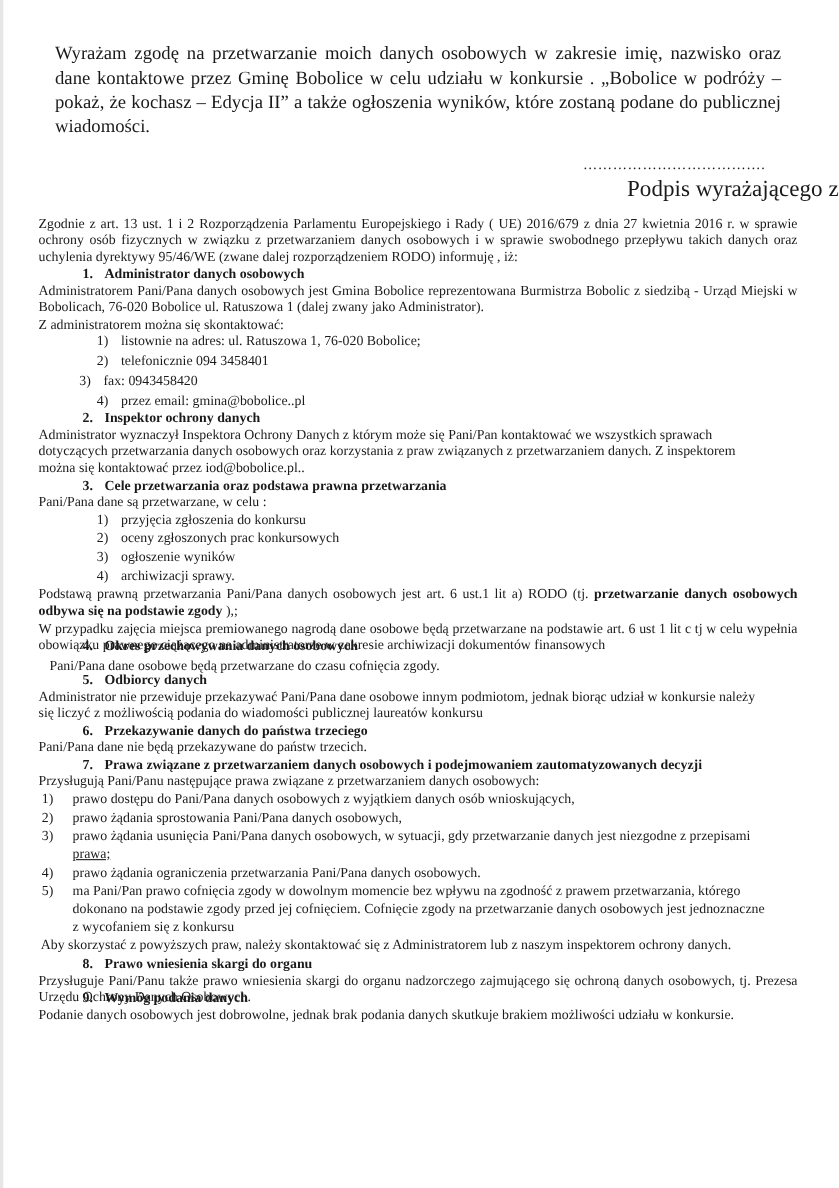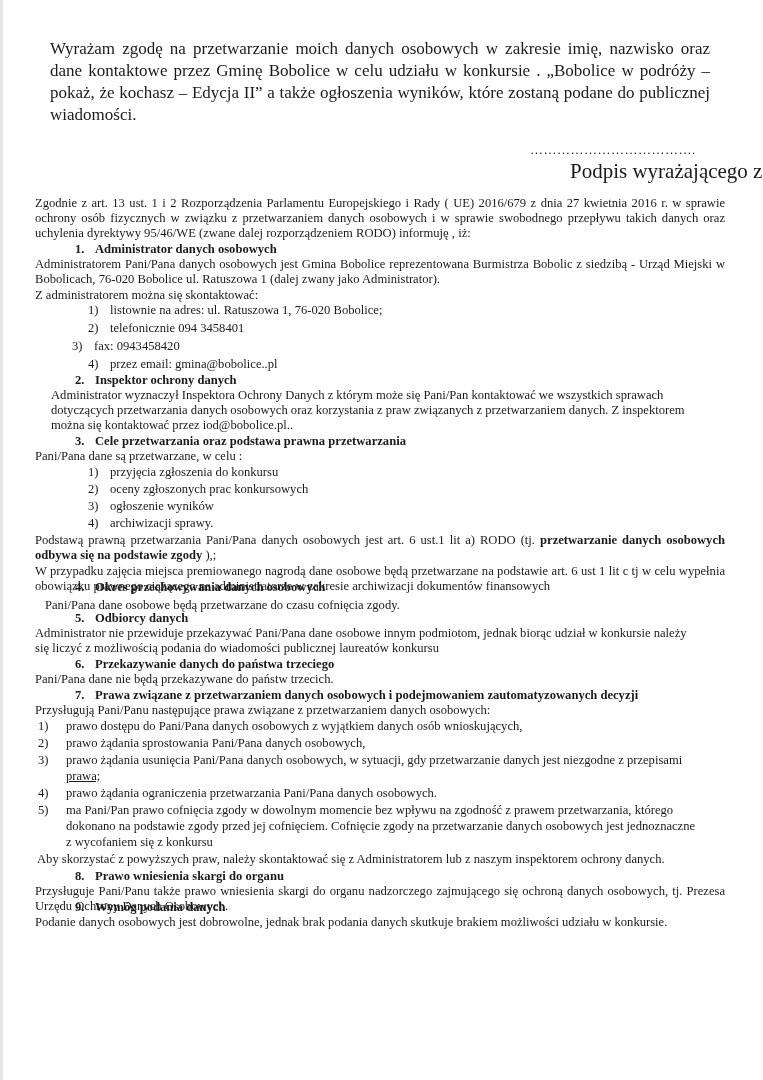--- a/index.html
+++ b/index.html
@@ -41,21 +41,21 @@
     <div class="p j" style="top:257px;">Administratorem Pani/Pana danych osobowych jest Gmina Bobolice reprezentowana Burmistrza Bobolic z siedzibą - Urząd Miejski w Bobolicach, 76-020 Bobolice ul. Ratuszowa 1 (dalej zwany jako Administrator).</div>
     <div class="p" style="top:288px;">Z administratorem można się skontaktować:</div>
     <div class="li" style="left:88px; top:303px;"><span class="n">1)</span><span>listownie na adres: ul. Ratuszowa 1, 76-020 Bobolice;</span></div>
     <div class="li" style="left:88px; top:321px;"><span class="n">2)</span><span>telefonicznie 094 3458401</span></div>
     <div class="li" style="left:72px; top:339px;"><span class="n">3)</span><span>fax: 0943458420</span></div>
     <div class="li" style="left:88px; top:357px;"><span class="n">4)</span><span>przez email: gmina@bobolice..pl</span></div>
 
     <div class="h" style="top:373px;">
       <span class="n">2.</span><span>Inspektor ochrony danych</span>
     </div>
-    <div class="p" style="top:388px; width:660px;margin-left:16px;">Administrator wyznaczył Inspektora Ochrony Danych z którym może się Pani/Pan kontaktować we wszystkich sprawach dotyczących przetwarzania danych osobowych oraz korzystania z praw związanych z przetwarzaniem danych. Z inspektorem można się kontaktować przez iod@bobolice.pl..</div>
+    <div class="p" style="top:388px; width:660px;">Administrator wyznaczył Inspektora Ochrony Danych z którym może się Pani/Pan kontaktować we wszystkich sprawach dotyczących przetwarzania danych osobowych oraz korzystania z praw związanych z przetwarzaniem danych. Z inspektorem można się kontaktować przez iod@bobolice.pl..</div>
 
     <div class="h" style="top:434px;">
       <span class="n">3.</span><span>Cele przetwarzania oraz podstawa prawna przetwarzania</span>
     </div>
     <div class="p" style="top:449px;">Pani/Pana dane są przetwarzane, w celu :</div>
     <div class="li" style="left:88px; top:465px;"><span class="n">1)</span><span>przyjęcia zgłoszenia do konkursu</span></div>
     <div class="li" style="left:88px; top:482px;"><span class="n">2)</span><span>oceny zgłoszonych prac konkursowych</span></div>
     <div class="li" style="left:88px; top:499px;"><span class="n">3)</span><span>ogłoszenie wyników</span></div>
     <div class="li" style="left:88px; top:516px;"><span class="n">4)</span><span>archiwizacji sprawy.</span></div>
     <div class="p j" style="top:533px;"><span>Podstawą prawną przetwarzania Pani/Pana danych osobowych jest art. 6 ust.1 lit a) RODO (tj. </span><span class="b">przetwarzanie danych osobowych odbywa się na podstawie zgody</span><span> ),;</span></div>

